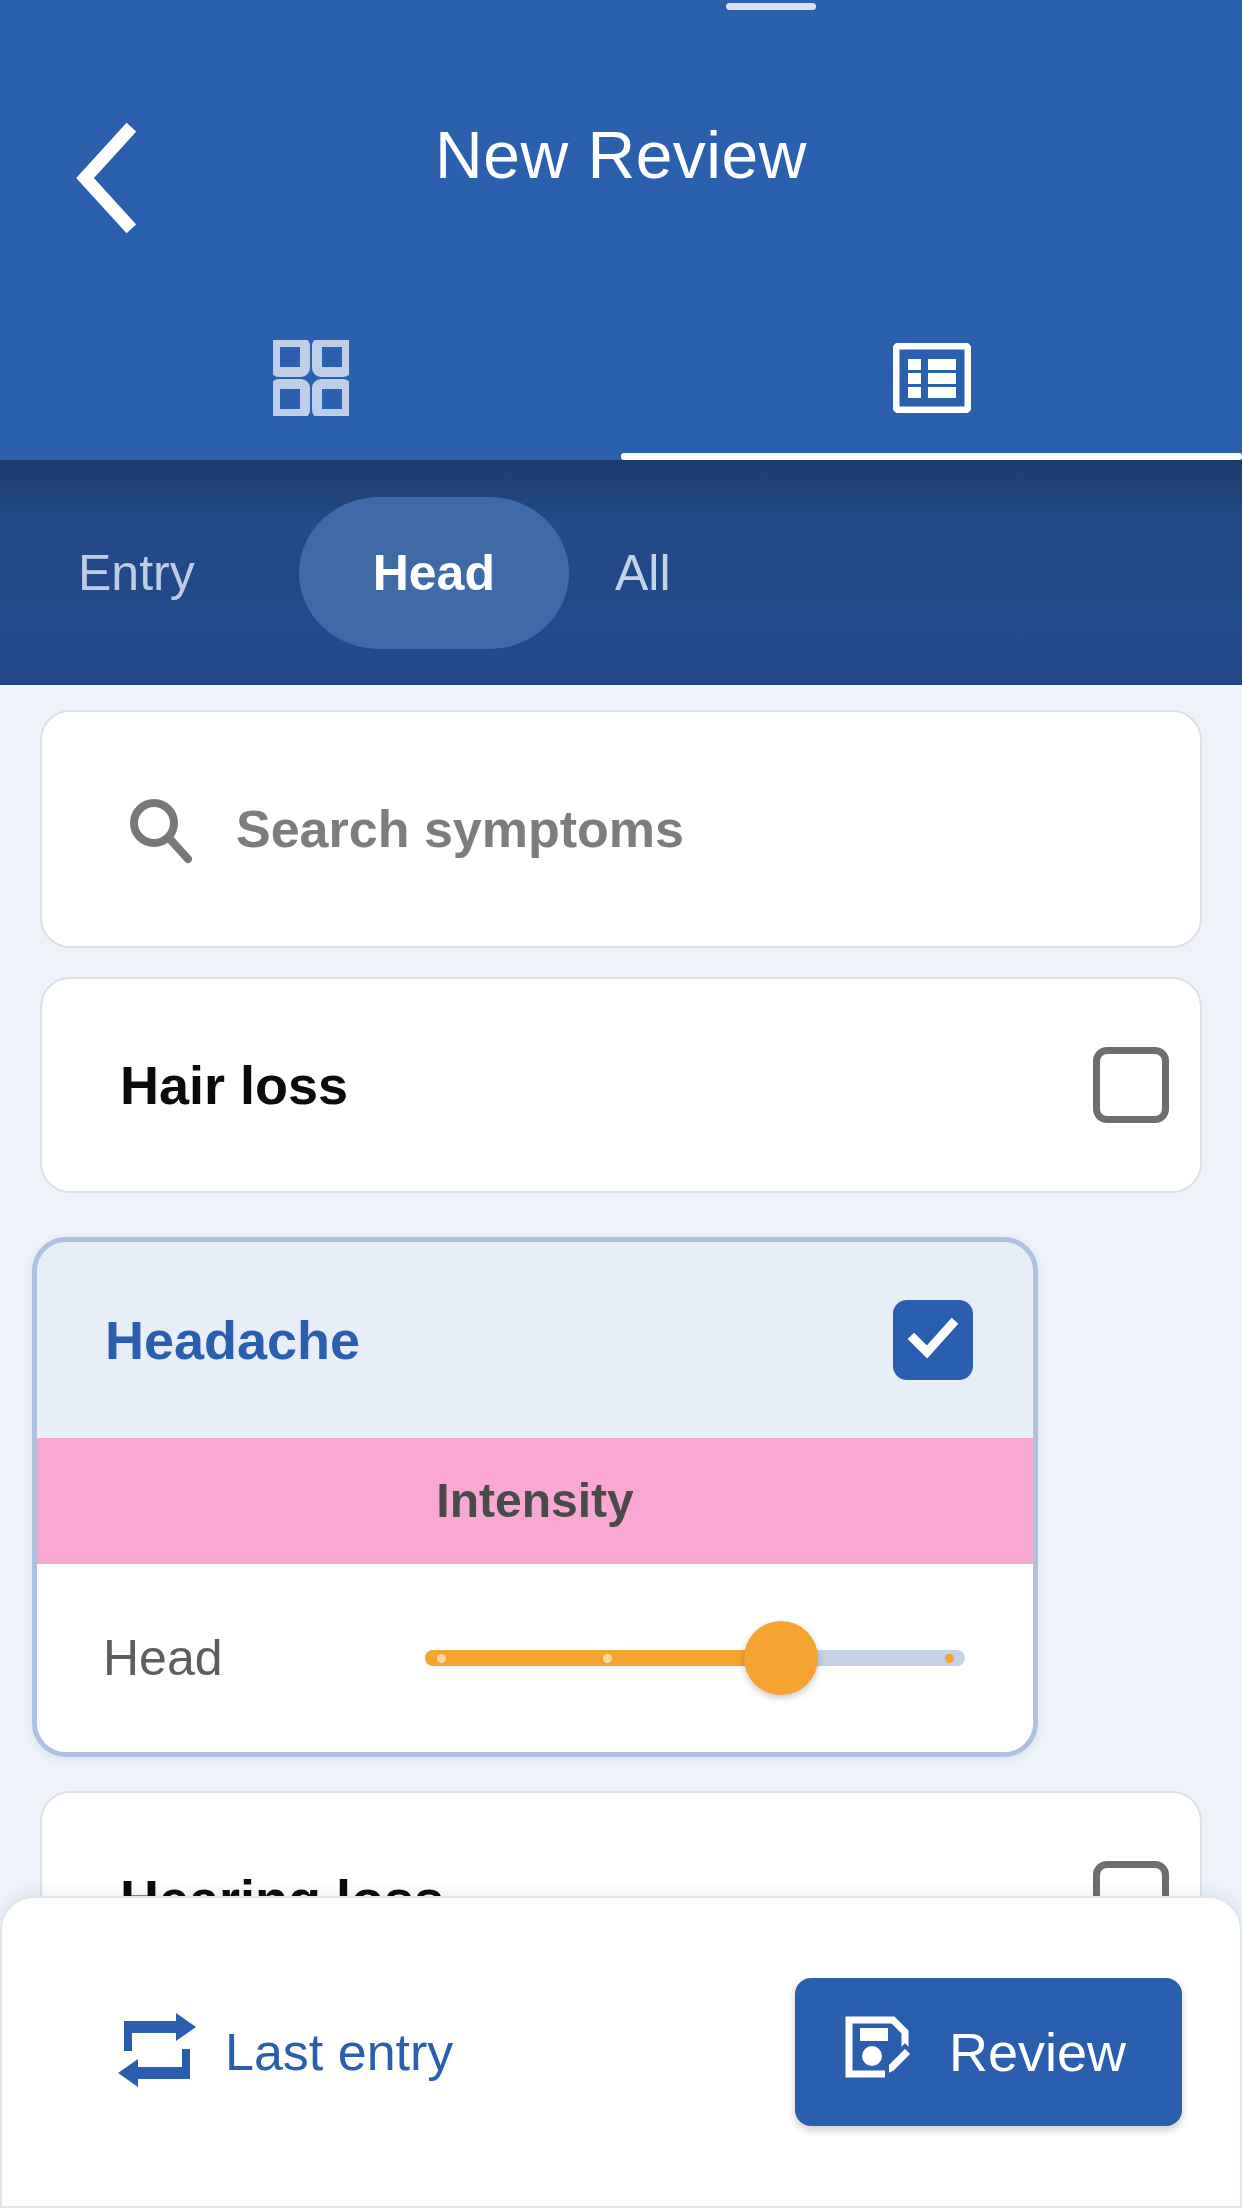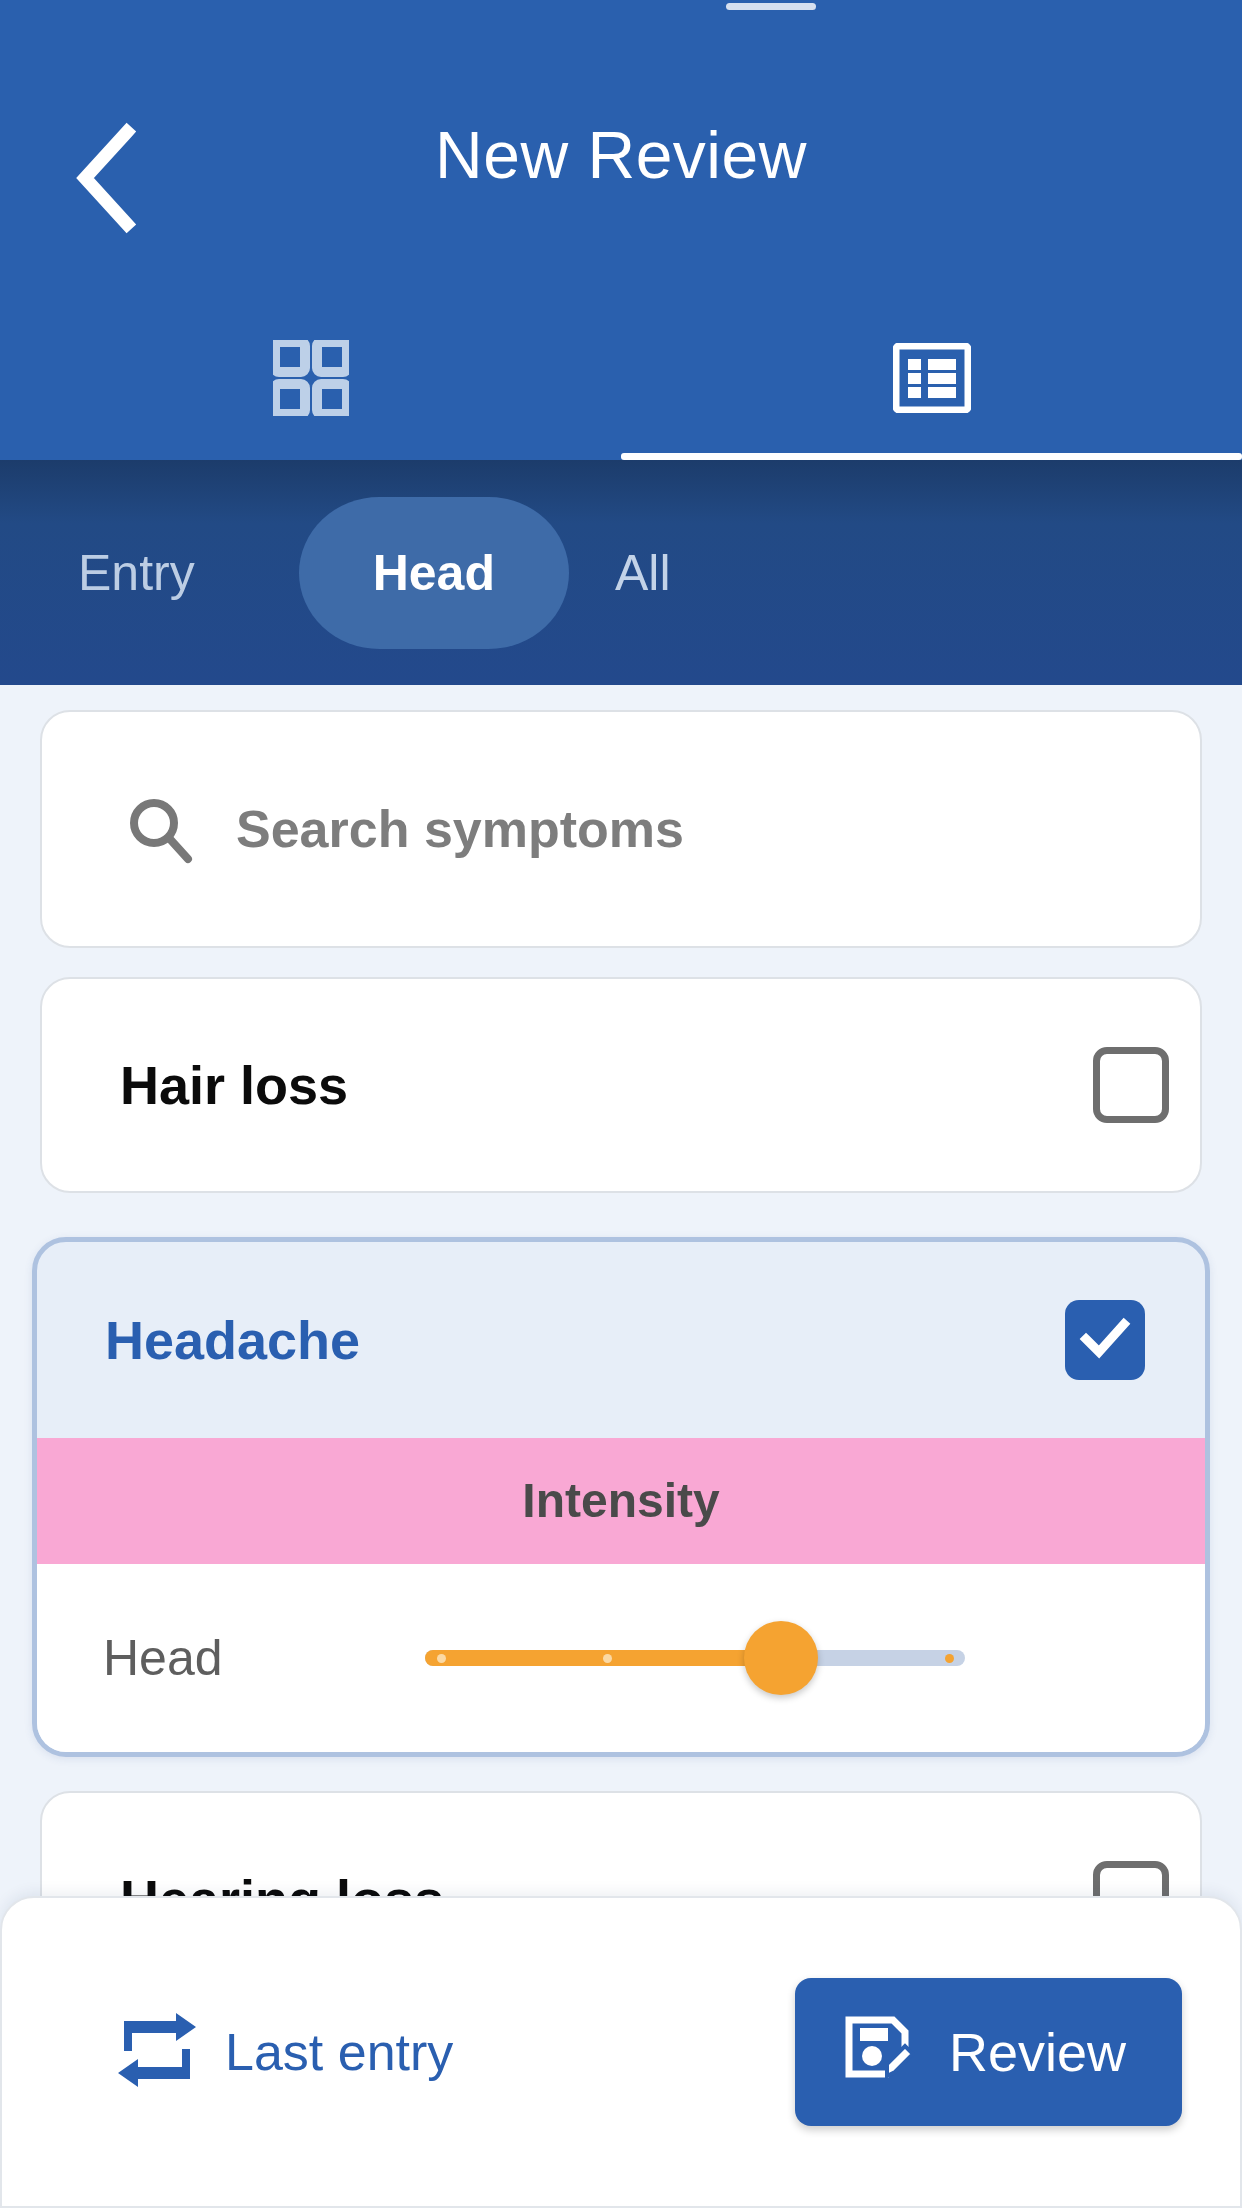--- a/index.html
+++ b/index.html
@@ -123,21 +123,21 @@
   .row-label { font-size:54px; color:#0B0B0B; line-height:64px; }
   .checkbox-empty {
     width:76px; height:76px;
     border:7px solid #6E6E6E;
     border-radius:14px;
     background:#FFFFFF;
   }
 
   
   .card-selected {
-    position:absolute; left:32px; top:552px; width:1178px; height:520px;
+    position:absolute; left:32px; top:552px; width:1006px; height:520px;
     background:#E7EEF8;
     border:5px solid #AEC2E0;
     border-radius:34px;
     overflow:hidden;
     box-shadow:0 2px 8px rgba(35,73,140,0.10);
   }
   .sel-head {
     position:absolute; left:0; top:0; width:100%; height:196px;
     display:flex; align-items:center; justify-content:space-between;
     padding:0 60px 0 68px;

